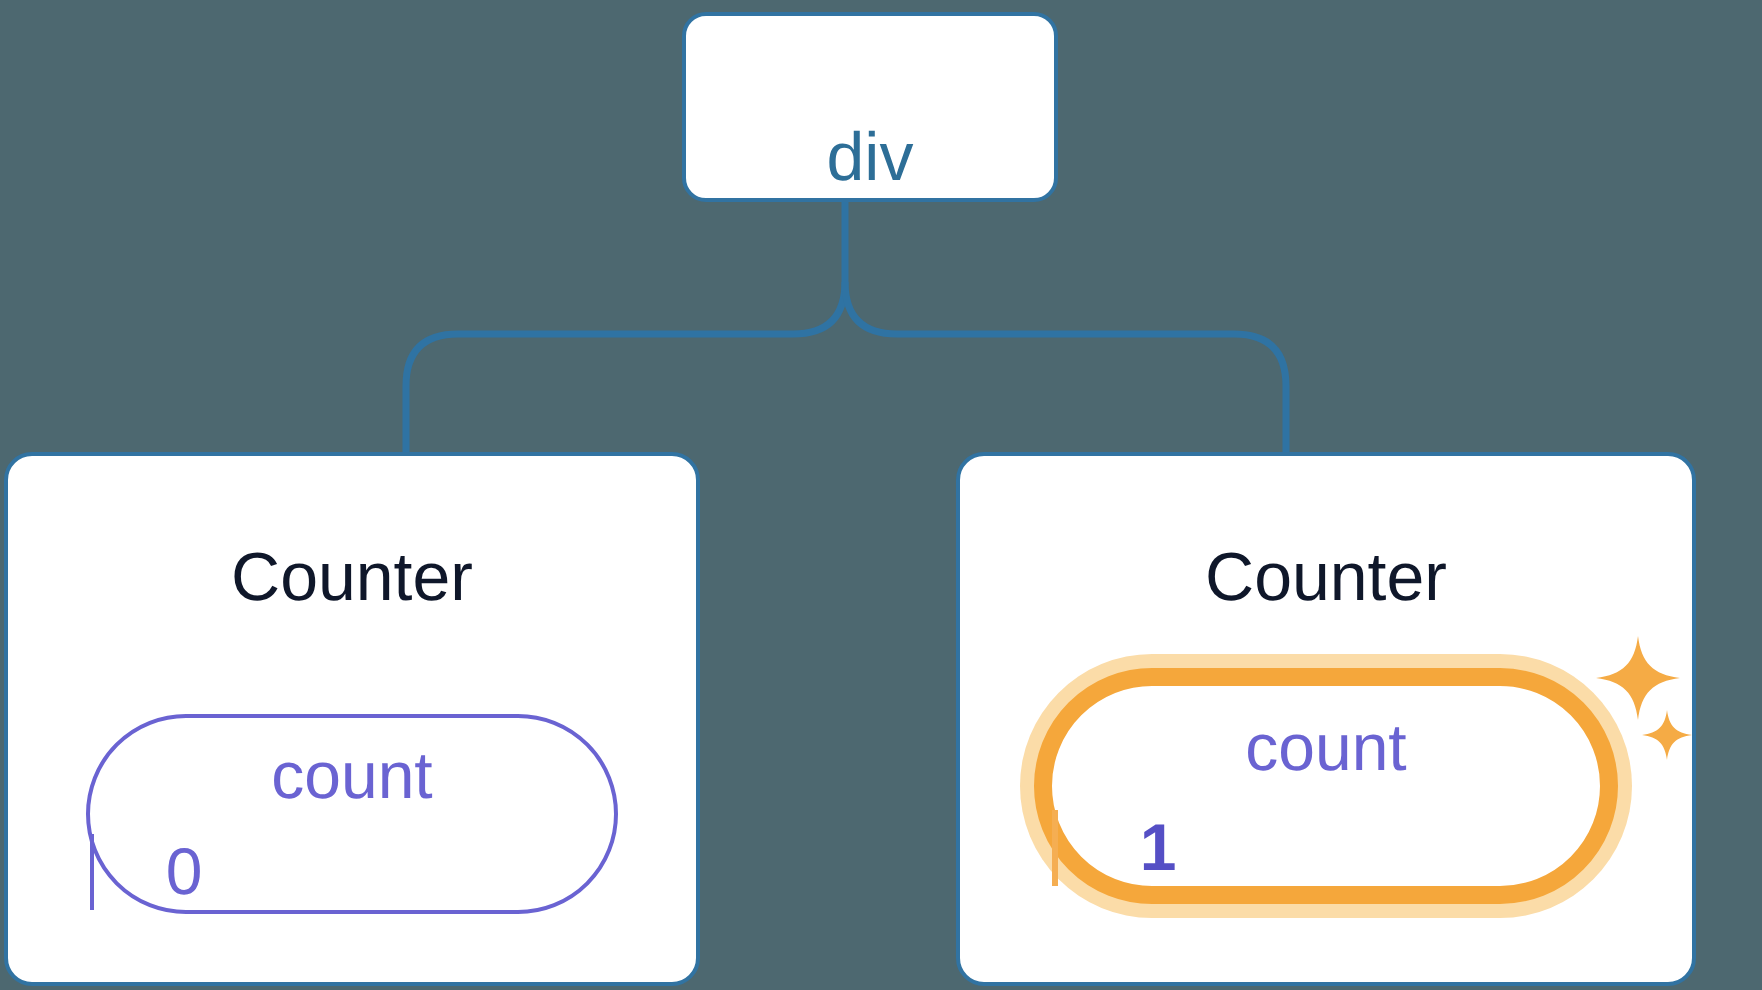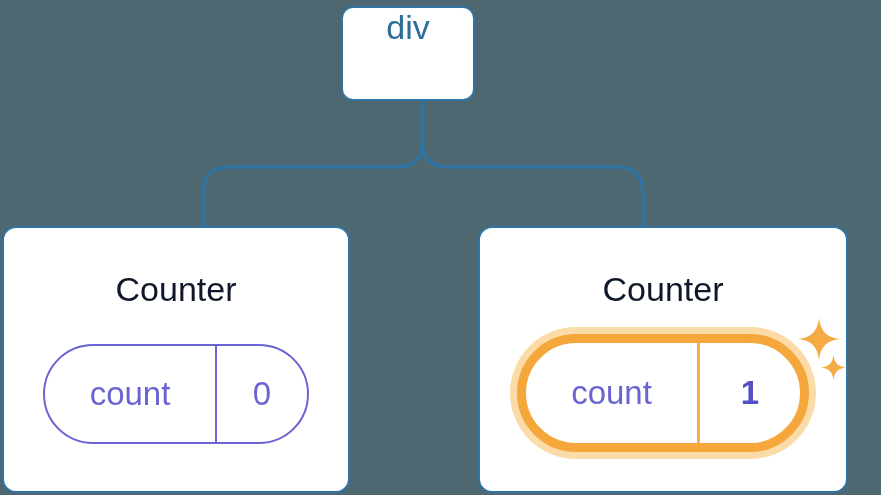--- a/index.html
+++ b/index.html
@@ -16,27 +16,27 @@
   }
   .connector-svg {
     position: absolute;
     left: 0; top: 0;
     width: 881px; height: 495px;
     pointer-events: none;
   }
   .root-node {
     position: absolute;
     left: 341px; top: 6px;
-    width: 134px; height: 95px;
+    width: 188px; height: 95px;
     background: #ffffff;
     border: 2px solid #3173a2;
     border-radius: 12px;
     box-sizing: border-box;
     display: flex;
-    align-items: flex-start;
+    align-items: flex-end;
     justify-content: center;
     font-size: 34px;
     color: #2d6e97;
   }
   .card {
     position: absolute;
     top: 226px;
     height: 267px;
     background: #ffffff;
     border: 2.5px solid #3173a2;
@@ -46,31 +46,32 @@
   .card.left  { left: 2px;   width: 348px; }
   .card.right { left: 478px; width: 370px; }
   .card-title {
     text-align: center;
     margin-top: 42px;
     font-size: 34px;
     line-height: 38px;
     color: #0f172a;
   }
   .pill {
-    margin: 36px auto 0;
+    margin: 49px auto 0;
     width: 266px;
     height: 100px;
     box-sizing: border-box;
     border: 2px solid #6a63d2;
     border-radius: 52px;
     display: flex;
     align-items: stretch;
     font-size: 33px;
     color: #6a63d2;
     background: #ffffff;
+    flex-direction: column;
   }
   .pill-key {
     flex: 1;
     display: flex;
     align-items: center;
     justify-content: center;
   }
   .pill-value {
     width: 90px;
     border-left: 2px solid #6a63d2;

